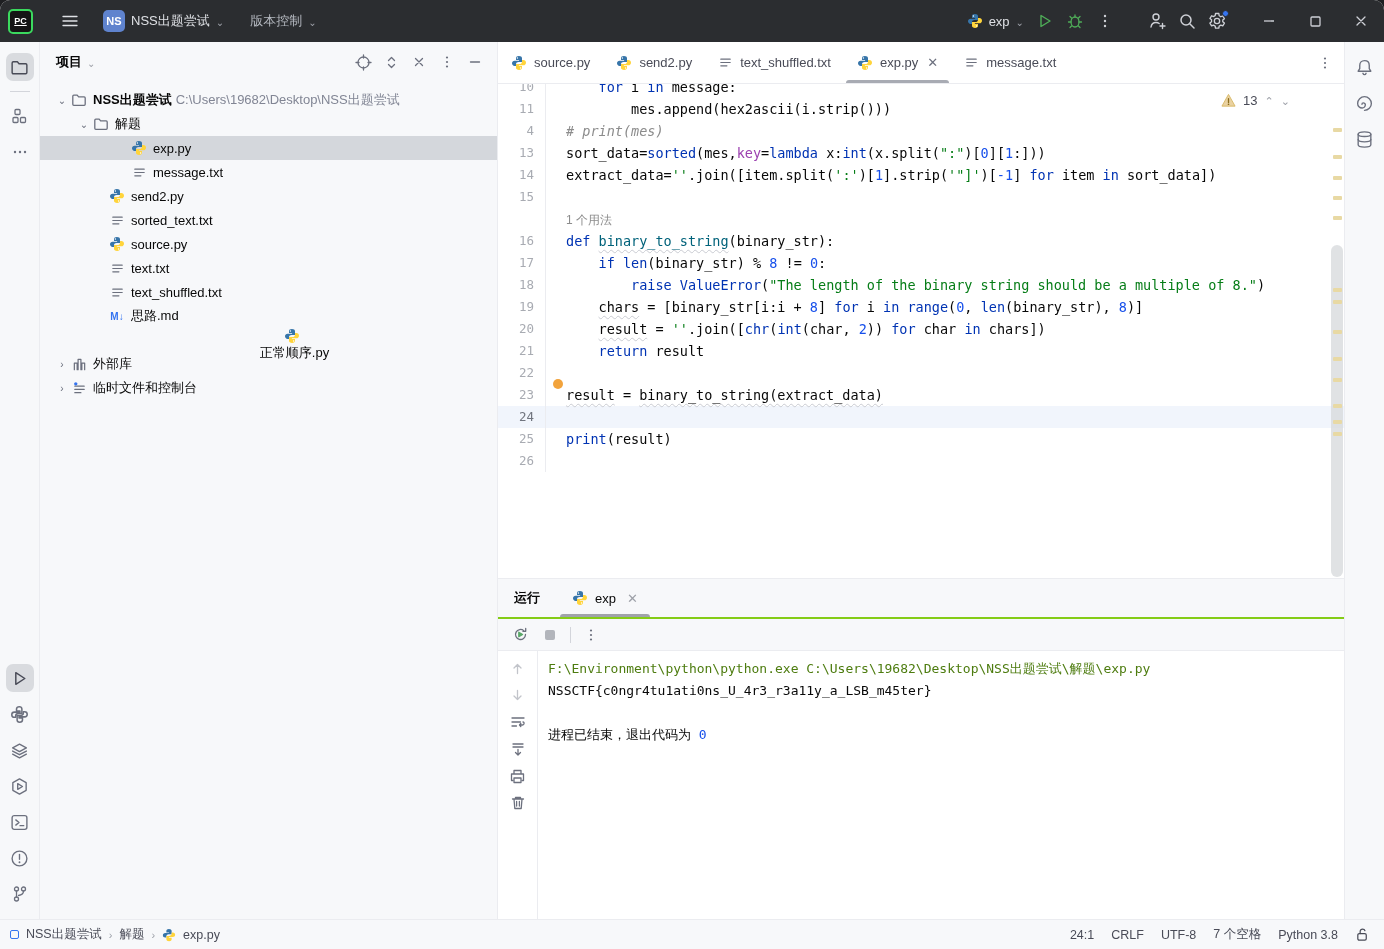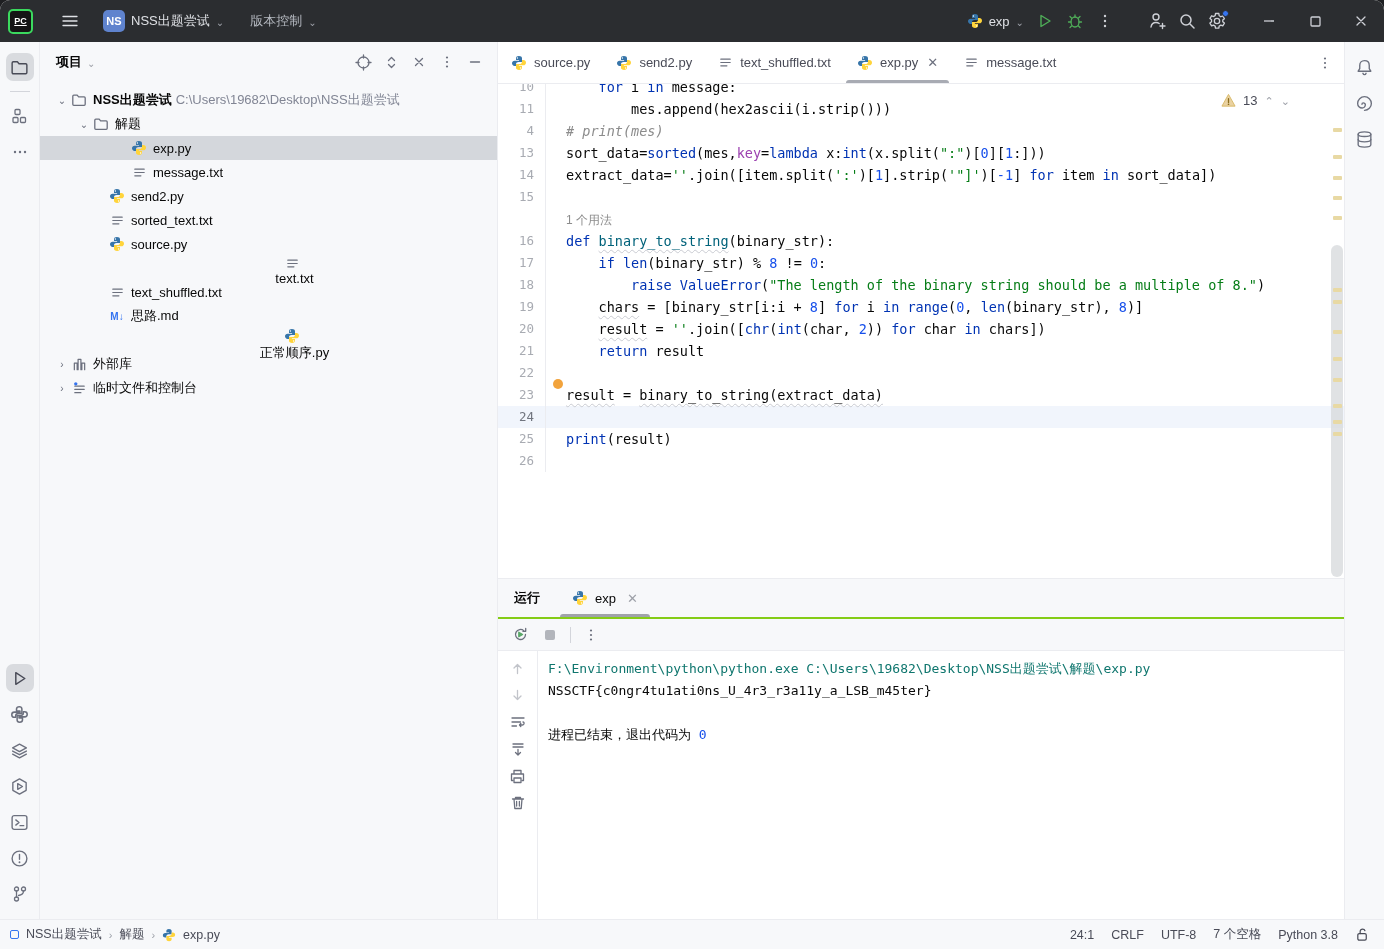--- a/index.html
+++ b/index.html
@@ -83,21 +83,21 @@
   .rtab { display:flex; align-items:center; gap:7px; position:relative; height:100%; padding:0 6px; color:#080808; }
   .rtab .close { color:#9da0a8; margin-left:4px; }
   .rtab::after { content:""; position:absolute; left:-6px; right:-6px; bottom:0; height:3px; background:#a0a3aa; border-radius:3px 3px 0 0; }
   .run-toolbar { height:32px; background:#f7f8fa; border-bottom:1px solid #ebecf0; display:flex; align-items:center; gap:10px; padding-left:12px; flex:0 0 auto; }
   .rt-div { width:1px; height:16px; background:#d3d5db; }
   .console-wrap { flex:1; display:flex; min-height:0; }
   .console-gutter { width:40px; border-right:1px solid #ebecf0; display:flex; flex-direction:column; align-items:center; padding-top:8px; gap:9px; flex:0 0 auto; background:#fff; }
   .cg-ic { color:#6c707e; width:20px; height:18px; display:flex; align-items:center; justify-content:center; }
   .cg-ic.dim { color:#c2c4ca; }
   .console { flex:1; font-family:"DejaVu Sans Mono","Liberation Mono",monospace; font-size:13px; line-height:22px; padding:7px 0 0 10px; white-space:pre; overflow:hidden; }
-  .cl-path { color:#0f766e; } .cl-plain { color:#080808; } .cl-num { color:#1750eb; }
+  .cl-path { color:#4d7c0f; } .cl-plain { color:#080808; } .cl-num { color:#1750eb; }
 
   
   .statusbar { height:30px; flex:0 0 auto; background:#f7f8fa; border-top:1px solid #ebecf0; display:flex; align-items:center; padding:0 14px 0 10px; color:#494b57; font-size:12.5px; }
   .sb-crumbs { display:flex; align-items:center; gap:7px; }
   .sb-sep { color:#9ca0a8; font-size:11px; }
   .sb-proj-ic { width:9px; height:9px; border:1.5px solid #3574f0; border-radius:2px; display:inline-block; }
   .sb-right { margin-left:auto; display:flex; align-items:center; gap:17px; }
 </style>
 </head>
 <body>
@@ -412,21 +412,21 @@
             <span class="tree-ic" style="color: rgb(108, 112, 126);">
               <svg class="ic" xmlns="http://www.w3.org/2000/svg" width="16" height="16" viewBox="0 0 16 16">
                 <path fill="#3775a9" d="M7.9 1C6 1 5 1.9 5 3.2V5h3.1v.7H3.6C2.1 5.7 1 6.8 1 8.3s1.1 2.6 2.6 2.6H5V9.3C5 7.9 6.2 7 7.6 7H11V3.2C11 1.9 9.8 1 7.9 1z"></path>
                 <path fill="#ffd43b" d="M8.1 15c1.9 0 2.9-.9 2.9-2.2V11H7.9v-.7h4.5c1.5 0 2.6-1.1 2.6-2.6S13.9 5.1 12.4 5.1H11v1.6C11 8.1 9.8 9 8.4 9H5v3.8C5 14.1 6.2 15 8.1 15z"></path>
                 <circle cx="6.4" cy="3" r=".7" fill="#fff"></circle>
                 <circle cx="9.6" cy="13" r=".7" fill="#fff"></circle>
               </svg>
             </span>
             <span class="tree-label">source.py</span>
           </div>
-          <div class="tree-row" style="padding-left: 52px; flex-direction: column;">
+          <div class="tree-row" style="padding-left: 52px;">
             <span class="tree-chev"></span>
             <span class="tree-ic" style="color: rgb(108, 112, 126);">
               <svg class="ic" xmlns="http://www.w3.org/2000/svg" width="15" height="15" viewBox="0 0 16 16" fill="none" stroke="currentColor" stroke-width="1.3" stroke-linecap="round" stroke-linejoin="round">
                 <path d="M3 4.5h10M3 8h10M3 11.5h6.5"></path>
               </svg>
             </span>
             <span class="tree-label">text.txt</span>
           </div>
           <div class="tree-row" style="padding-left: 52px;">
             <span class="tree-chev"></span>

